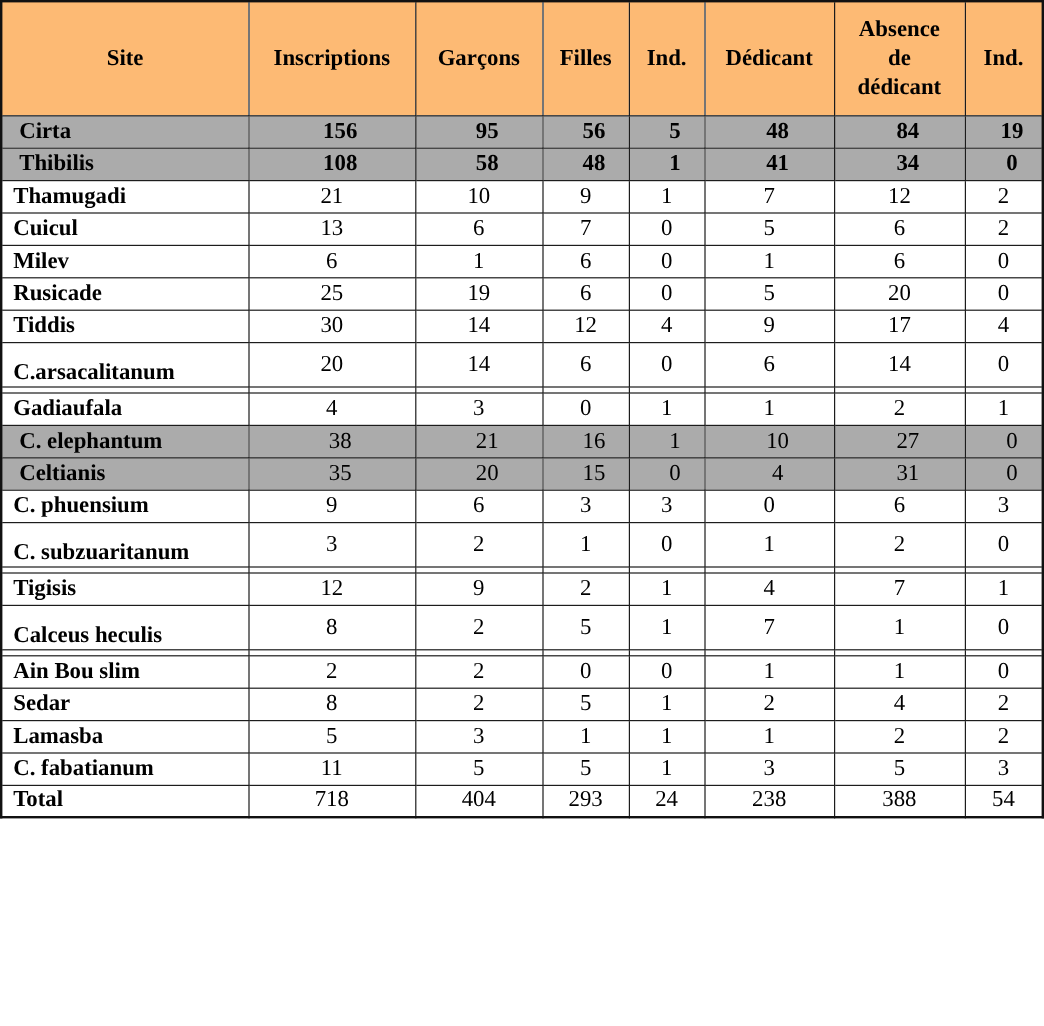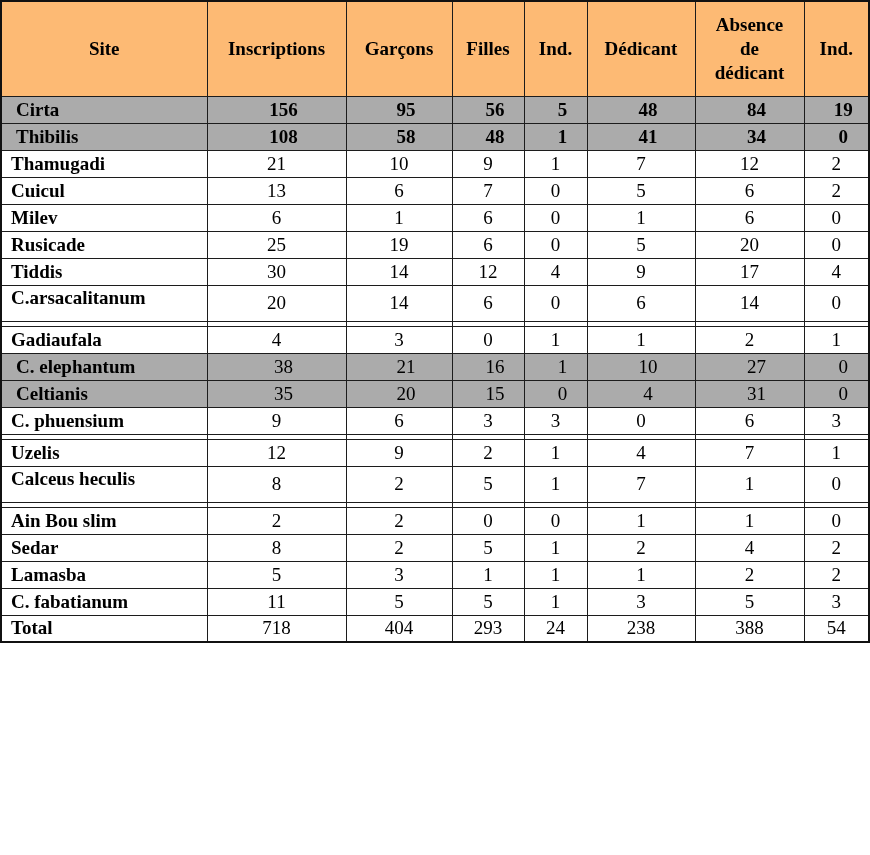--- a/index.html
+++ b/index.html
@@ -48,21 +48,21 @@
   }
   tbody td.num {
     text-align: center;
     font-size: 19px;
     font-weight: normal;
     vertical-align: middle;
     padding: 0;
   }
   tr.datarow td { height: 27px; }
   tr.tall td { height: 36px; }
-  tr.tall td.site { vertical-align: top; padding-top: 1px; }
+  tr.tall td.site { vertical-align: top; padding-top: 14px; }
   tr.spacer td { height: 5px; background: #ffffff; padding: 0; }
   tr.highlight td { background: #ababab; padding-left: 14px; }
   tr.boldvals td.num { font-weight: bold; text-align: center; }
 </style>
 </head>
 <body>
 
 <div class="page">
   <table class="inscriptions">
     <colgroup>
@@ -211,32 +211,42 @@
         <tr class="datarow">
           <td class="site">C. phuensium</td>
           <td class="num">9</td>
           <td class="num">6</td>
           <td class="num">3</td>
           <td class="num">3</td>
           <td class="num">0</td>
           <td class="num">6</td>
           <td class="num">3</td>
         </tr>
+        <tr class="datarow tall">
+          <td class="site">C. subzuaritanum</td>
+          <td class="num">3</td>
+          <td class="num">2</td>
+          <td class="num">1</td>
+          <td class="num">0</td>
+          <td class="num">1</td>
+          <td class="num">2</td>
+          <td class="num">0</td>
+        </tr>
         <tr class="spacer">
           <td></td>
           <td></td>
           <td></td>
           <td></td>
           <td></td>
           <td></td>
           <td></td>
           <td></td>
         </tr>
         <tr class="datarow">
-          <td class="site">Uzelis</td>
+          <td class="site">Tigisis</td>
           <td class="num">12</td>
           <td class="num">9</td>
           <td class="num">2</td>
           <td class="num">1</td>
           <td class="num">4</td>
           <td class="num">7</td>
           <td class="num">1</td>
         </tr>
         <tr class="datarow tall">
           <td class="site">Calceus heculis</td>

